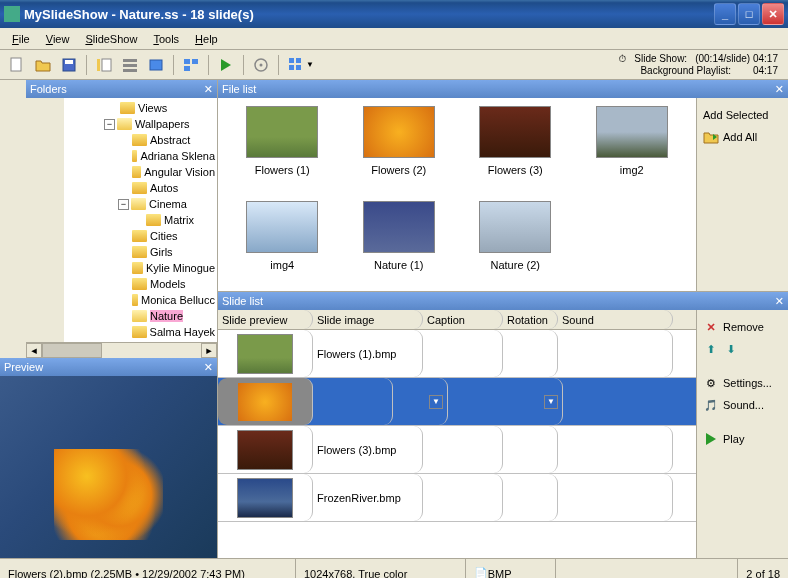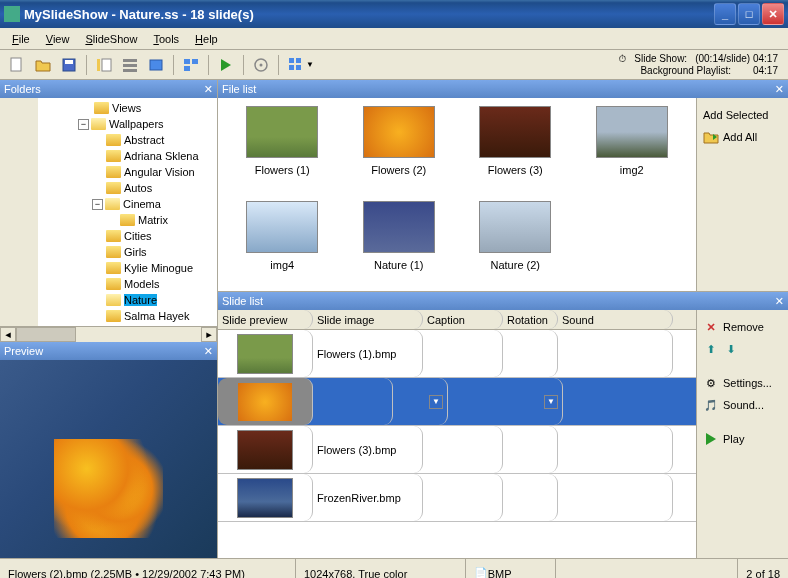--- a/index.html
+++ b/index.html
@@ -25,27 +25,27 @@
 .toolbar .info { margin-left: auto; font-size: 10px; text-align: left; padding-right: 6px; }
 .toolbar .info div { display: flex; justify-content: space-between; gap: 8px; white-space: nowrap; }
 
 .main { display: flex; height: calc(578px - 28px - 22px - 30px - 20px); }
 
 
 .leftcol { width: 218px; display: flex; flex-direction: column; border-right: 1px solid #aca899; }
 .panelhdr { background: linear-gradient(to bottom, #7aa7e8, #5a87c8); color: white; height: 18px; display: flex; align-items: center; padding: 0 4px; font-size: 11px; }
 .panelhdr .x { margin-left: auto; cursor: default; }
 
-.folders { flex: 0 0 252px; display: flex; flex-direction: column; }
+.folders { flex: 0 0 252px; display: flex; flex-direction: column; padding-left: 26px; }
 .tree { background: white; flex: 1; overflow: auto; padding: 2px; margin-left: 38px; }
 .tree .node { display: flex; align-items: center; height: 16px; white-space: nowrap; }
 .tree .exp { width: 11px; height: 11px; border: 1px solid #888; display: inline-flex; align-items: center; justify-content: center; font-size: 9px; margin-right: 2px; background: white; line-height: 1; }
 .tree .foldericon { width: 15px; height: 12px; background: linear-gradient(to bottom, #fbe480, #e8b030); border-radius: 1px; margin-right: 3px; display: inline-block; }
 .tree .foldericon.open { background: linear-gradient(to bottom, #fff2b0, #f0c850); }
-.tree .label.sel { background: #0ea5e9; }
+.tree .label.sel { background: #f9a8d4; }
 .hscroll { height: 16px; background: #ece9d8; border-top: 1px solid #aca899; display: flex; }
 .hscroll .btn { width: 16px; background: #ece9d8; border: 1px solid #aca899; display: flex; align-items: center; justify-content: center; }
 .hscroll .thumb { width: 60px; background: #cdcabd; border: 1px solid #aca899; margin: 0 0 0 0; }
 .hscroll .track { flex: 1; }
 
 .preview { flex: 1; display: flex; flex-direction: column; }
 .preview .img { flex: 1; background: linear-gradient(135deg, #3a5a8a 0%, #2a4a7a 40%, #1a3a5a 100%); position: relative; overflow: hidden; }
 .preview .img::after { content: ""; position: absolute; left: 25%; top: 40%; width: 50%; height: 50%; background: radial-gradient(circle at 30% 30%, #f8c020, #e88010 40%, transparent 60%), radial-gradient(circle at 60% 50%, #f8c020, #e88010 40%, transparent 60%), radial-gradient(circle at 45% 70%, #f8c020, #e88010 40%, transparent 60%); }
 
 
@@ -242,20 +242,24 @@
           </div>
         <div class="node" style="padding-left:66px">
             <span class="foldericon"></span>
             <span class="label">Kylie Minogue</span>
           </div>
         <div class="node" style="padding-left:66px">
             <span class="foldericon"></span>
             <span class="label">Models</span>
           </div>
         <div class="node" style="padding-left:66px">
+            <span class="foldericon"></span>
+            <span class="label">Monica Bellucc</span>
+          </div>
+        <div class="node" style="padding-left:66px">
             <span class="foldericon open"></span>
             <span class="label sel">Nature</span>
           </div>
         <div class="node" style="padding-left:66px">
             <span class="foldericon"></span>
             <span class="label">Salma Hayek</span>
           </div>
       </div>
       <div class="hscroll">
           <div class="btn">◂</div>

